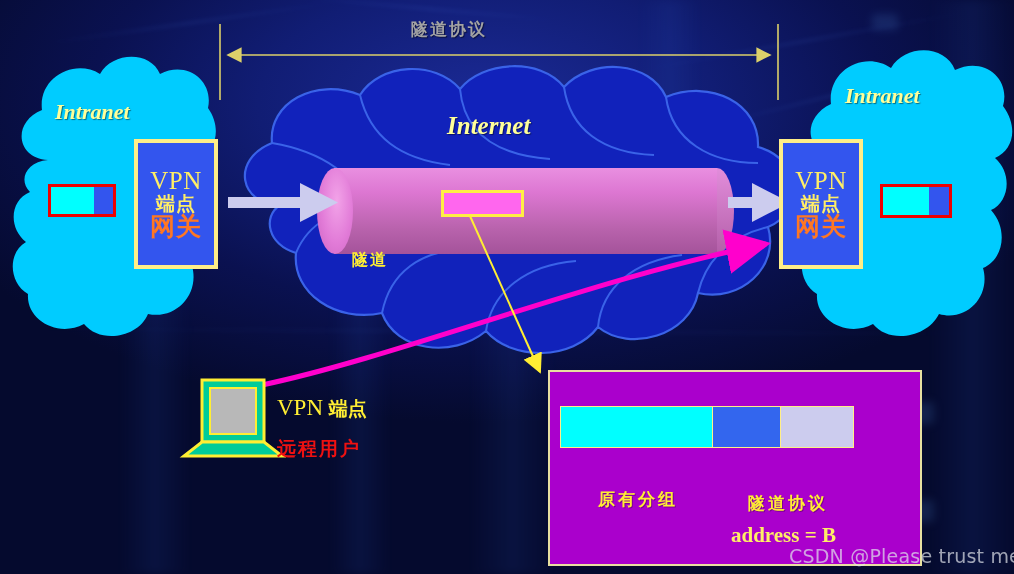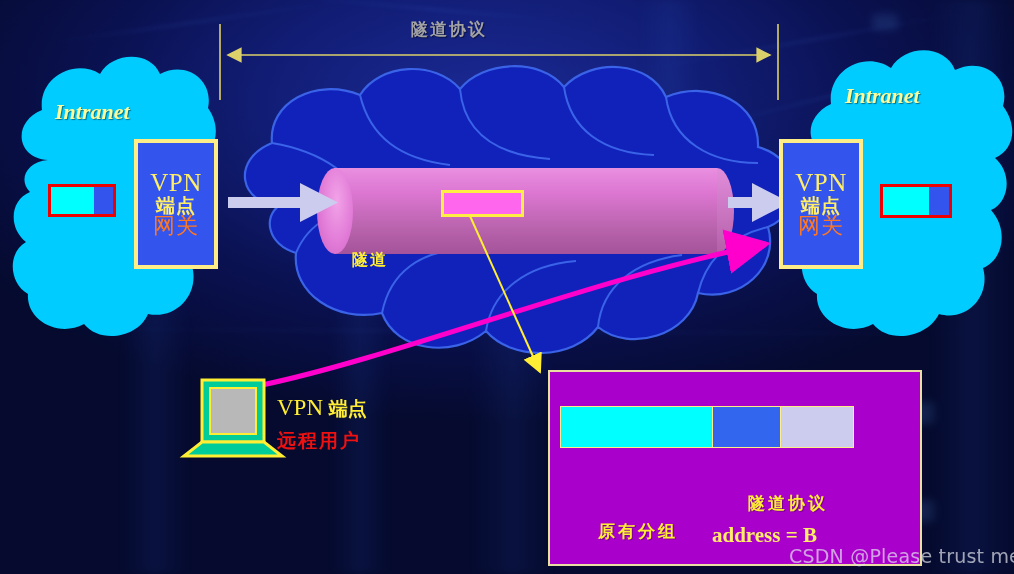--- a/index.html
+++ b/index.html
@@ -82,22 +82,22 @@
   .vpn-box .vpn-cn1 {
     color: #ffee66;
     font-family: "DejaVu Sans", sans-serif;
     font-size: 19px;
     font-weight: bold;
     letter-spacing: 1px;
   }
   .vpn-box .vpn-cn2 {
     color: #ff7722;
     font-family: "DejaVu Sans", sans-serif;
-    font-size: 22px;
-    font-weight: normal;
+    font-size: 25px;
+    font-weight: bold;
     letter-spacing: 1px;
   }
 
   
   .pkt-mini {
     position: absolute;
     border: 3px solid #ee0000;
     background: #00ffff;
     box-sizing: border-box;
     display: flex;
@@ -173,20 +173,21 @@
     font-weight: bold;
   }
   .remote-cn {
     position: absolute;
     color: #ee1111;
     font-family: "DejaVu Sans", sans-serif;
     font-size: 19px;
     font-weight: bold;
     letter-spacing: 2px;
     white-space: nowrap;
+    margin-top: 8px;
   }
 
   
   .detail-panel {
     position: absolute;
     background: #aa00cc;
     border: 2px solid #e8e0a0;
     box-sizing: border-box;
   }
   .pkt-row {
@@ -272,20 +273,21 @@
       <path d="M 240 34 C 244 78, 276 100, 330 104" fill="none" stroke="#3a63e8" stroke-width="2"></path>
       <path d="M 344 32 C 350 74, 382 98, 434 100" fill="none" stroke="#3a63e8" stroke-width="2"></path>
       <path d="M 446 42 C 452 86, 490 108, 538 108" fill="none" stroke="#3a63e8" stroke-width="2"></path>
       <path d="M 548 172 C 512 180, 486 204, 478 238" fill="none" stroke="#3a63e8" stroke-width="2"></path>
       <path d="M 378 272 C 382 232, 414 206, 462 200" fill="none" stroke="#3a63e8" stroke-width="2"></path>
       <path d="M 266 276 C 272 236, 306 210, 356 206" fill="none" stroke="#3a63e8" stroke-width="2"></path>
       <path d="M 162 258 C 170 218, 200 194, 250 194" fill="none" stroke="#3a63e8" stroke-width="2"></path>
       <path d="M 76 198 C 88 168, 118 152, 156 150" fill="none" stroke="#3a63e8" stroke-width="2"></path>
     </svg>
   </div>
+  <div class="cloud-label" style="left:447px; top:112px; font-size:25px;">Internet</div>
 
   <div class="cloud" style="left:8px; top:50px;">
     <svg width="215" height="300" viewBox="0 0 215 300">
       <path d="M 40 110
                C 8 108, 4 72, 34 60
                C 30 28, 66 8, 92 24
                C 104 2, 142 0, 152 24
                C 178 10, 206 30, 200 58
                C 214 78, 208 100, 192 108
                C 208 124, 206 150, 190 160
@@ -404,19 +406,19 @@
   <div class="remote-cn" style="left:277px; top:428px;">远程用户</div>
 
   <div class="detail-panel" style="left:548px; top:370px; width:374px; height:196px;"></div>
 
   <div class="pkt-row" style="left:560px; top:406px; width:294px; height:42px;">
     <div class="s-payload" style="width:52%;"></div>
     <div class="s-orighdr" style="width:23%;"></div>
     <div class="s-newhdr" style="width:25%;"></div>
   </div>
 
-  <div class="panel-cn" style="left:598px; top:520px;">原有分组</div>
+  <div class="panel-cn" style="left:598px; top:488px;">原有分组</div>
   <div class="panel-cn" style="left:748px; top:492px;">隧道协议</div>
-  <div class="panel-addr" style="left:712px; top:523px;text-align:right;">address = B</div>
+  <div class="panel-addr" style="left:731px; top:523px;text-align:right;">address = B</div>
 
   <div class="watermark" style="left:789px; top:545px;">CSDN @Please trust me</div>
 
 </div>
 
 </body></html>

